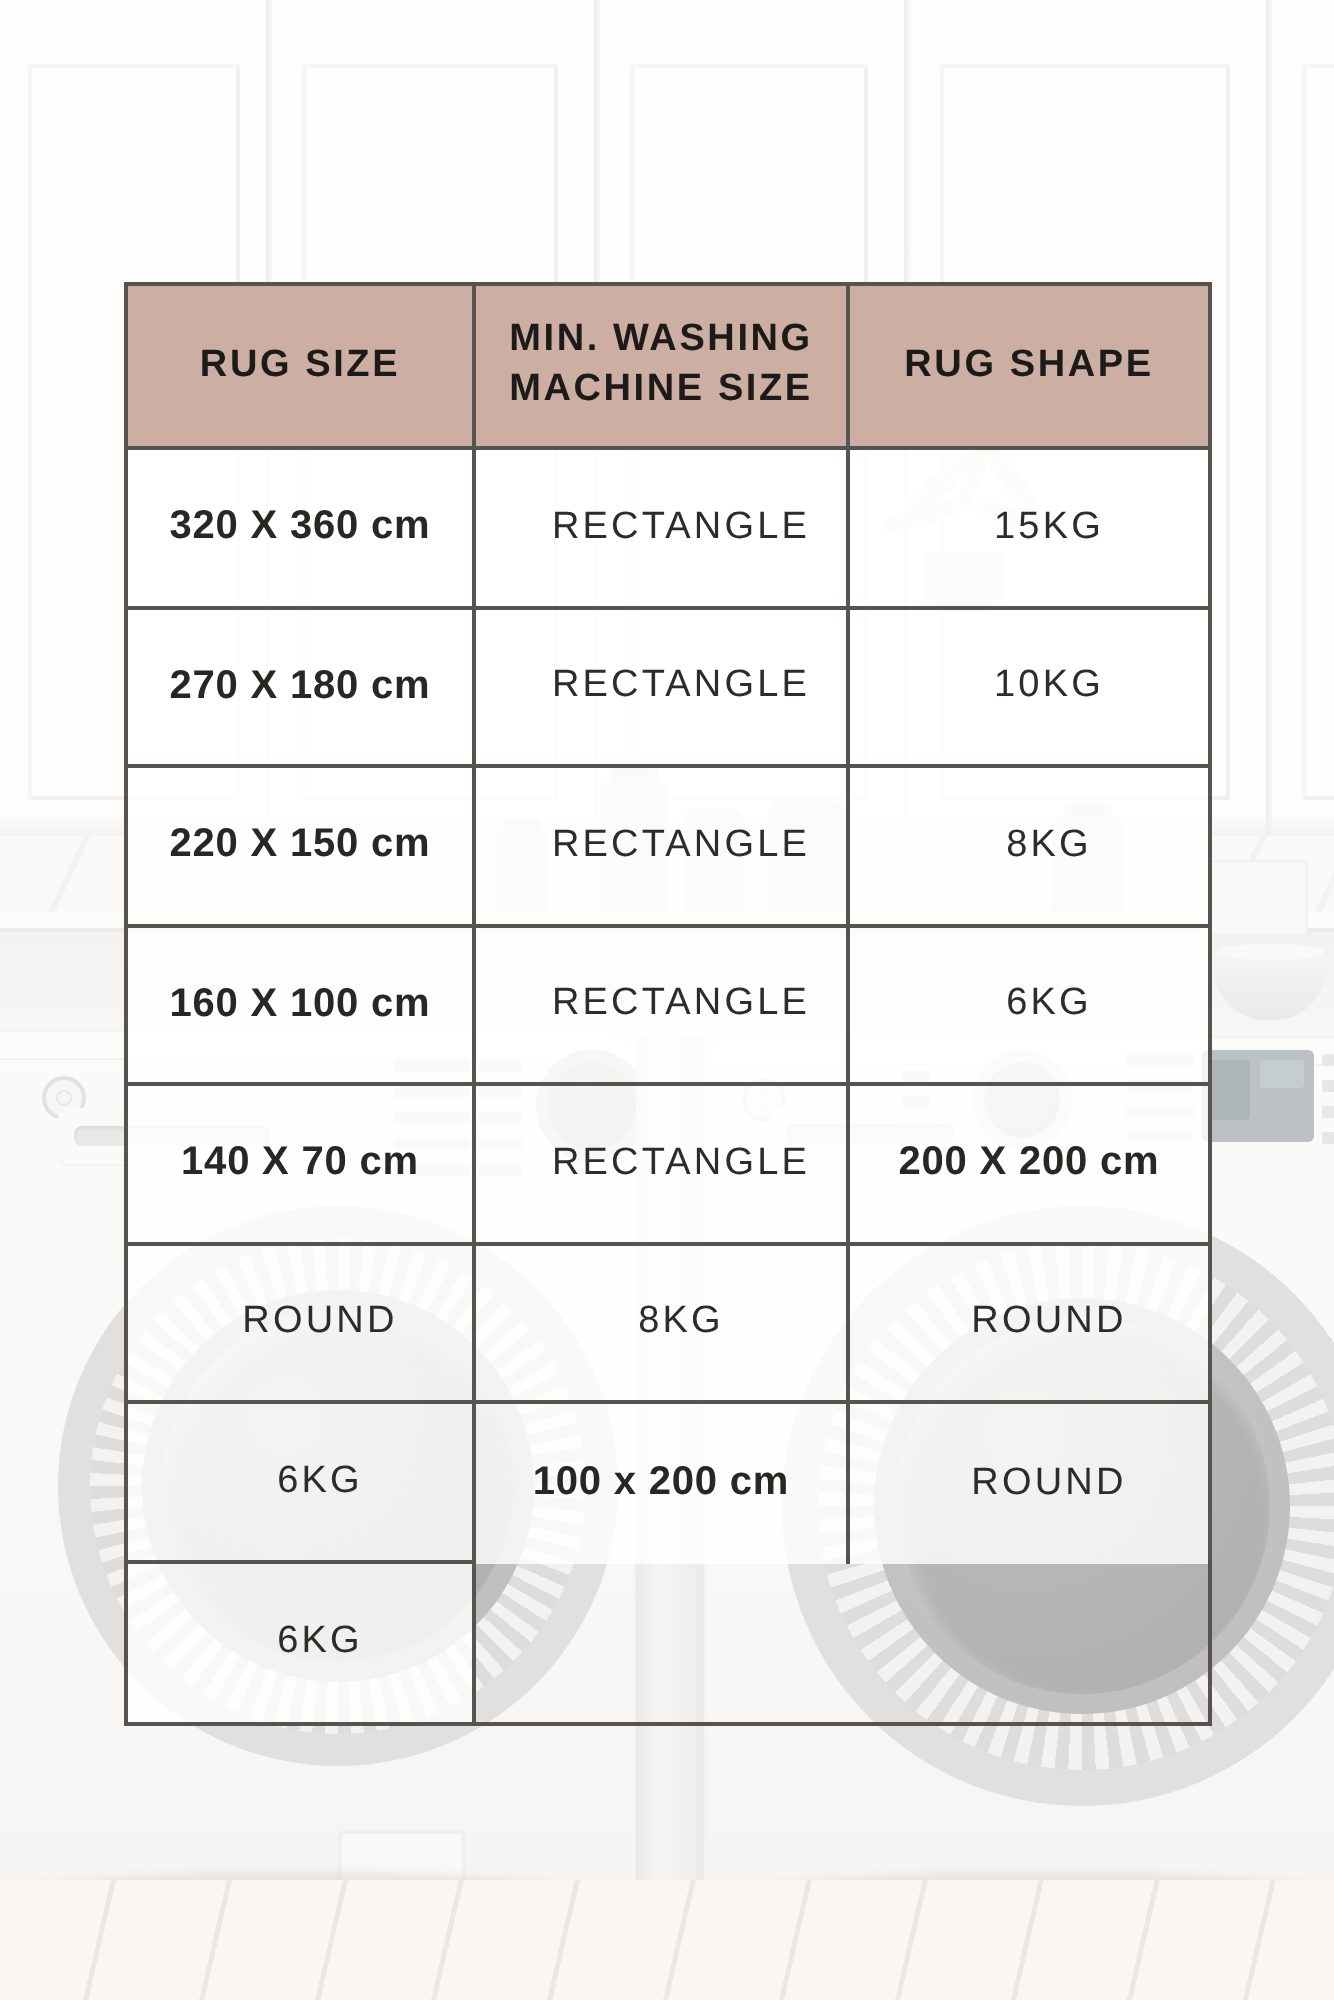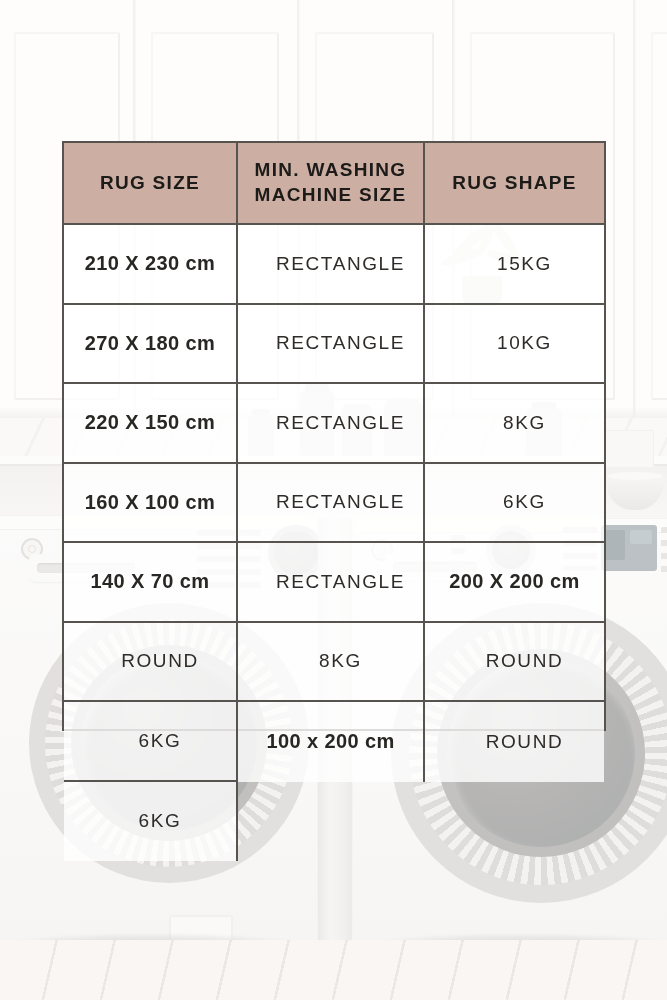--- a/index.html
+++ b/index.html
@@ -71,21 +71,21 @@
   .gap{top:518px;height:432px;background:linear-gradient(90deg,#d6d3d0,#eceae7 35%,#e5e2df 70%,#d8d5d2);}
   .floor{left:0;top:940px;width:667px;height:60px;background:#f2ede8;
     background-image:repeating-linear-gradient(103deg,rgba(196,183,172,0) 0 54px,rgba(196,183,172,.55) 54px 56.5px);}
   .mach-shadow{top:936px;height:30px;background:linear-gradient(180deg,rgba(140,135,130,.38),rgba(140,135,130,0));border-radius:50%;filter:blur(2px);}
 
   
   .veil{inset:0;z-index:2;background:rgba(255,255,255,.5);}
 
   
   .rug-table{
-    left:62px;top:141px;width:544px;height:590px;z-index:3;
+    left:62px;top:141px;width:544px;height:722px;z-index:3;
     display:grid;grid-template-columns:174px 187px 179px;
     grid-template-rows:82px repeat(8,79.5px);
     border:2px solid var(--border);
   }
   .cell{
     position:relative;display:flex;align-items:center;justify-content:center;
     text-align:center;border-right:2px solid var(--border);border-bottom:2px solid var(--border);
     background:rgba(255,255,255,.8);padding:0 8px;
   }
   .cell:nth-child(3n){border-right:none;}
@@ -191,21 +191,21 @@
     <div class="floor"></div>
   </div>
 
   <div class="veil"></div>
 
   <div class="rug-table">
     <div class="cell head">RUG SIZE</div>
     <div class="cell head">MIN. WASHING MACHINE SIZE</div>
     <div class="cell head">RUG SHAPE</div>
 
-  <div class="cell col1">210 X 230 cm</div>
+  <div class="cell col1">320 X 360 cm</div>
       <div class="cell col2">RECTANGLE</div>
       <div class="cell col3">15KG</div>
       <div class="cell col1">270 X 180 cm</div>
       <div class="cell col2">RECTANGLE</div>
       <div class="cell col3">10KG</div>
       <div class="cell col1">220 X 150 cm</div>
       <div class="cell col2">RECTANGLE</div>
       <div class="cell col3">8KG</div>
       <div class="cell col1">160 X 100 cm</div>
       <div class="cell col2">RECTANGLE</div>

